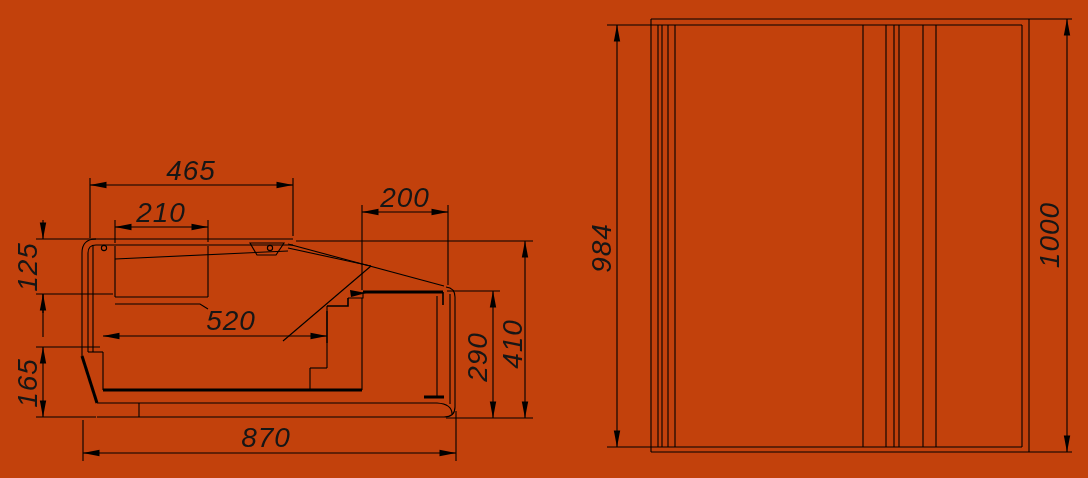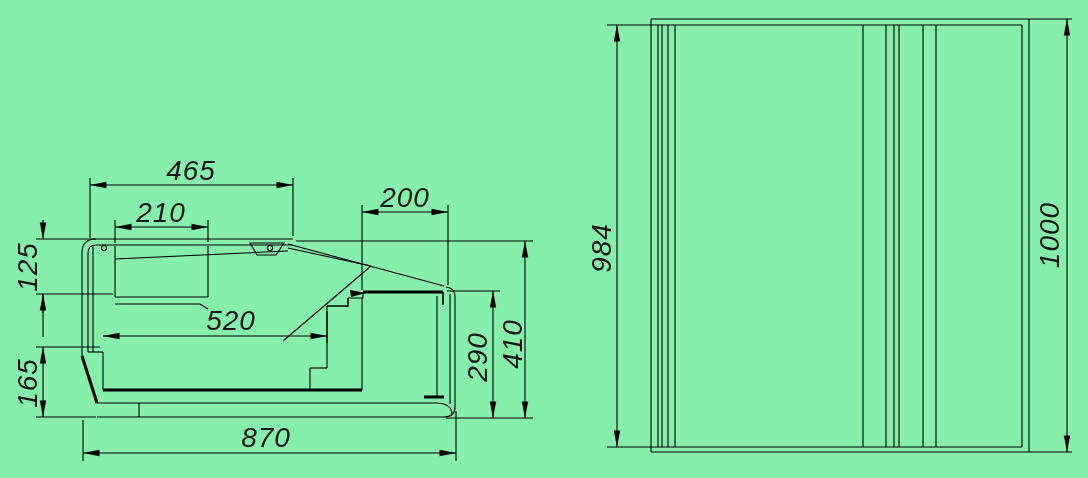--- a/index.html
+++ b/index.html
@@ -1,16 +1,16 @@
 <!DOCTYPE html>
 <html><head>
 <meta charset="utf-8">
 <style>
   html,body{margin:0;padding:0;background:#ffffff;}
-  .canvas{position:relative;width:1088px;height:478px;background:#86efac;overflow:hidden;}
+  .canvas{position:relative;width:1088px;height:478px;background:#c2410c;overflow:hidden;}
   svg{display:block;}
   .thin{stroke:#000;stroke-width:1.1;fill:none;stroke-linecap:butt;}
   .med{stroke:#000;stroke-width:1.6;fill:none;}
   .thick{stroke:#000;stroke-width:3;fill:none;}
   .dim{stroke:#000;stroke-width:1.1;fill:none;}
   .dimtxt{
     font-family:"Liberation Sans", sans-serif;
     font-style:italic;
     font-size:28px;
     fill:#161616;

